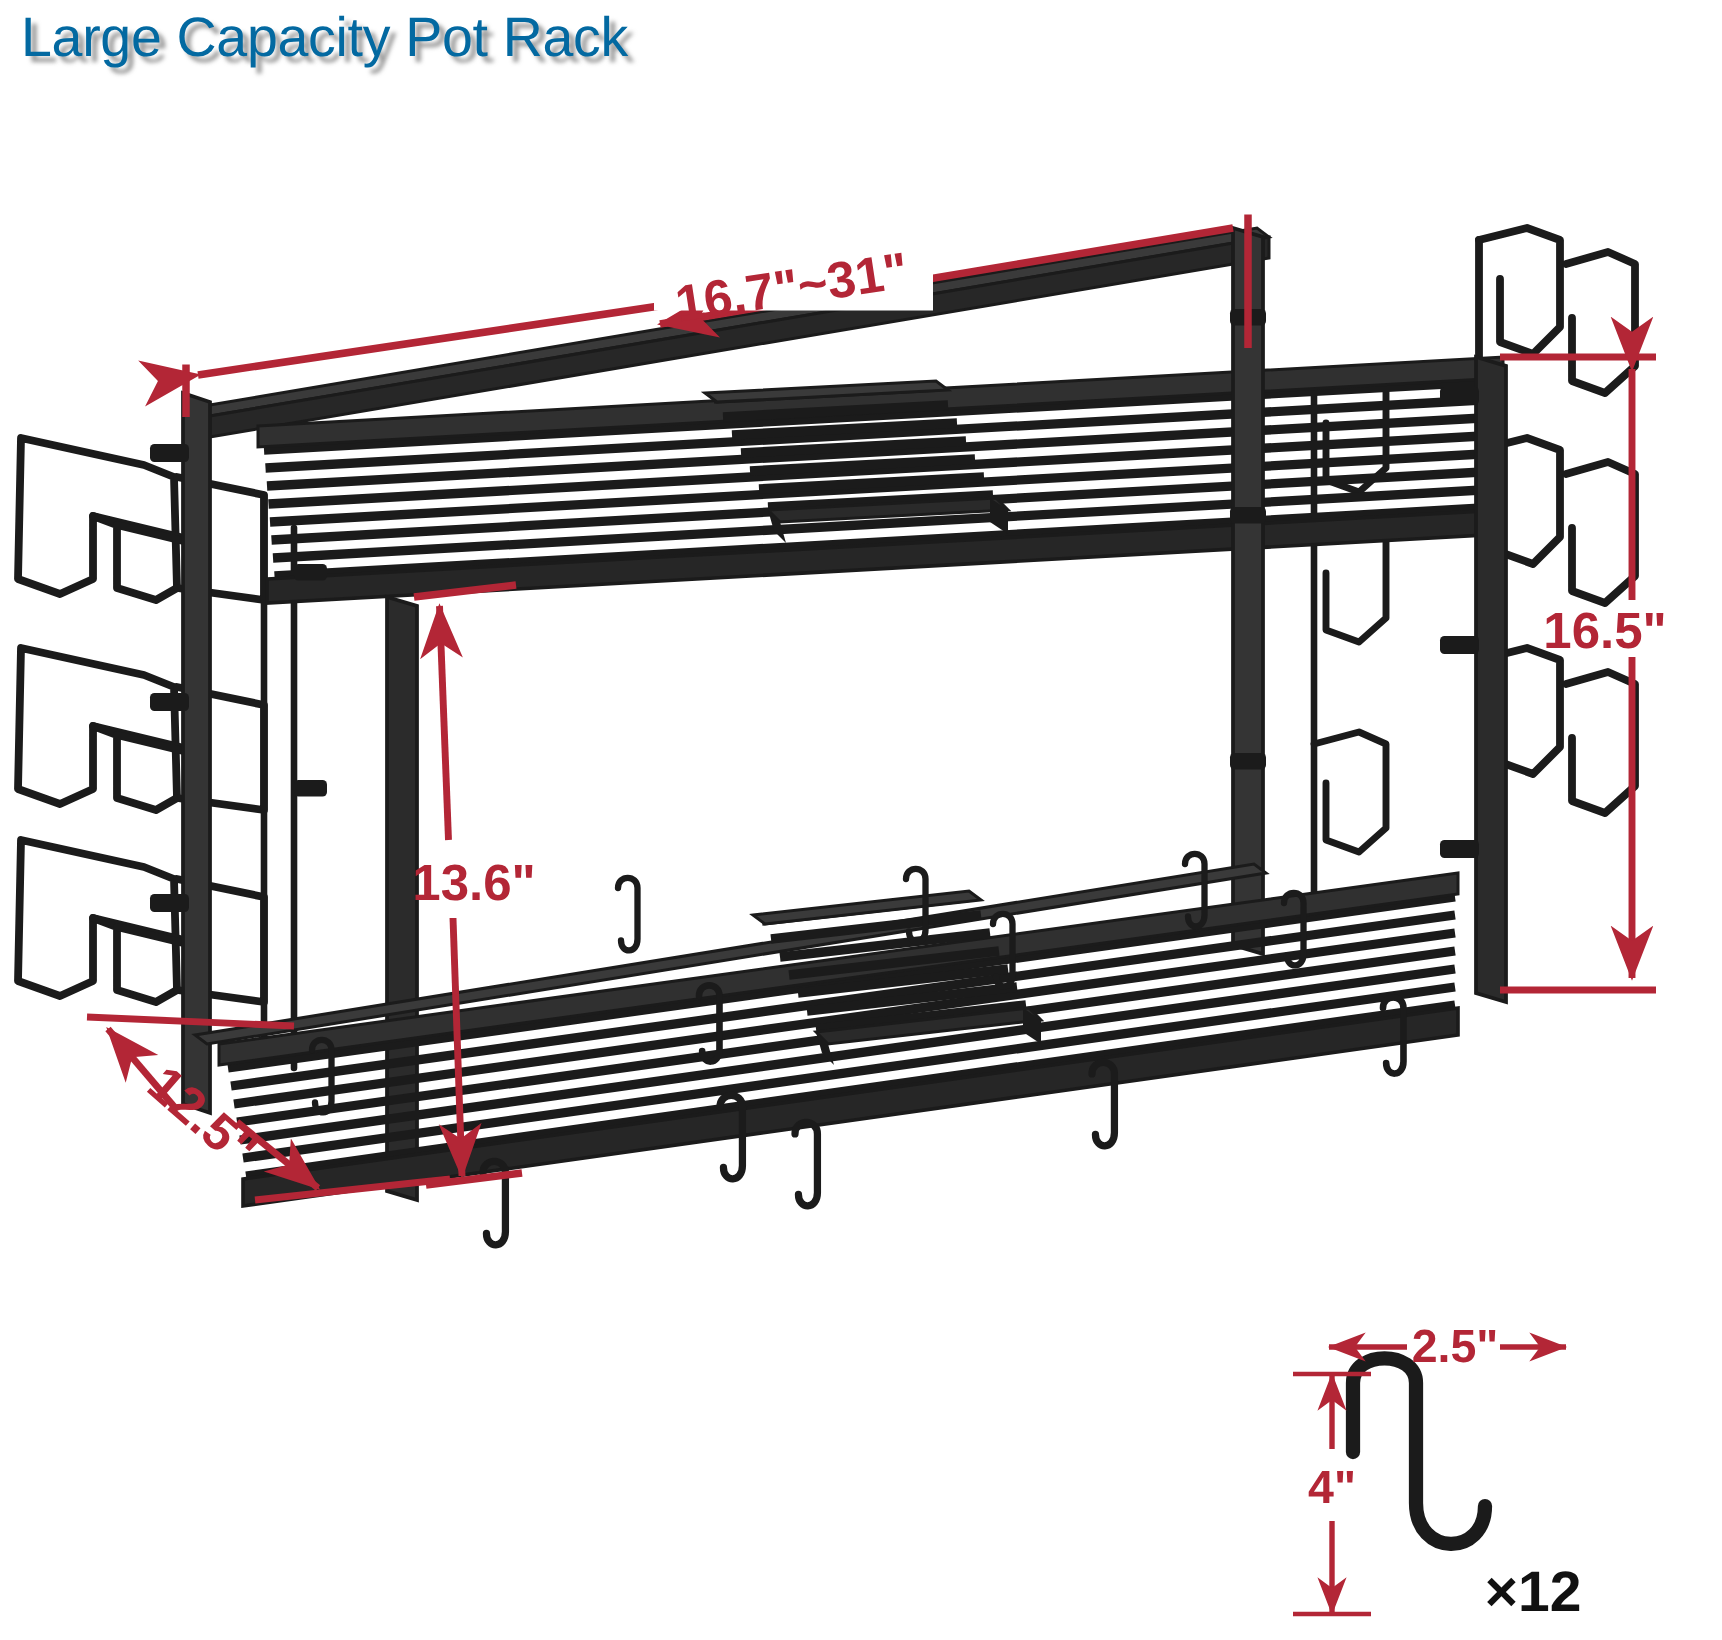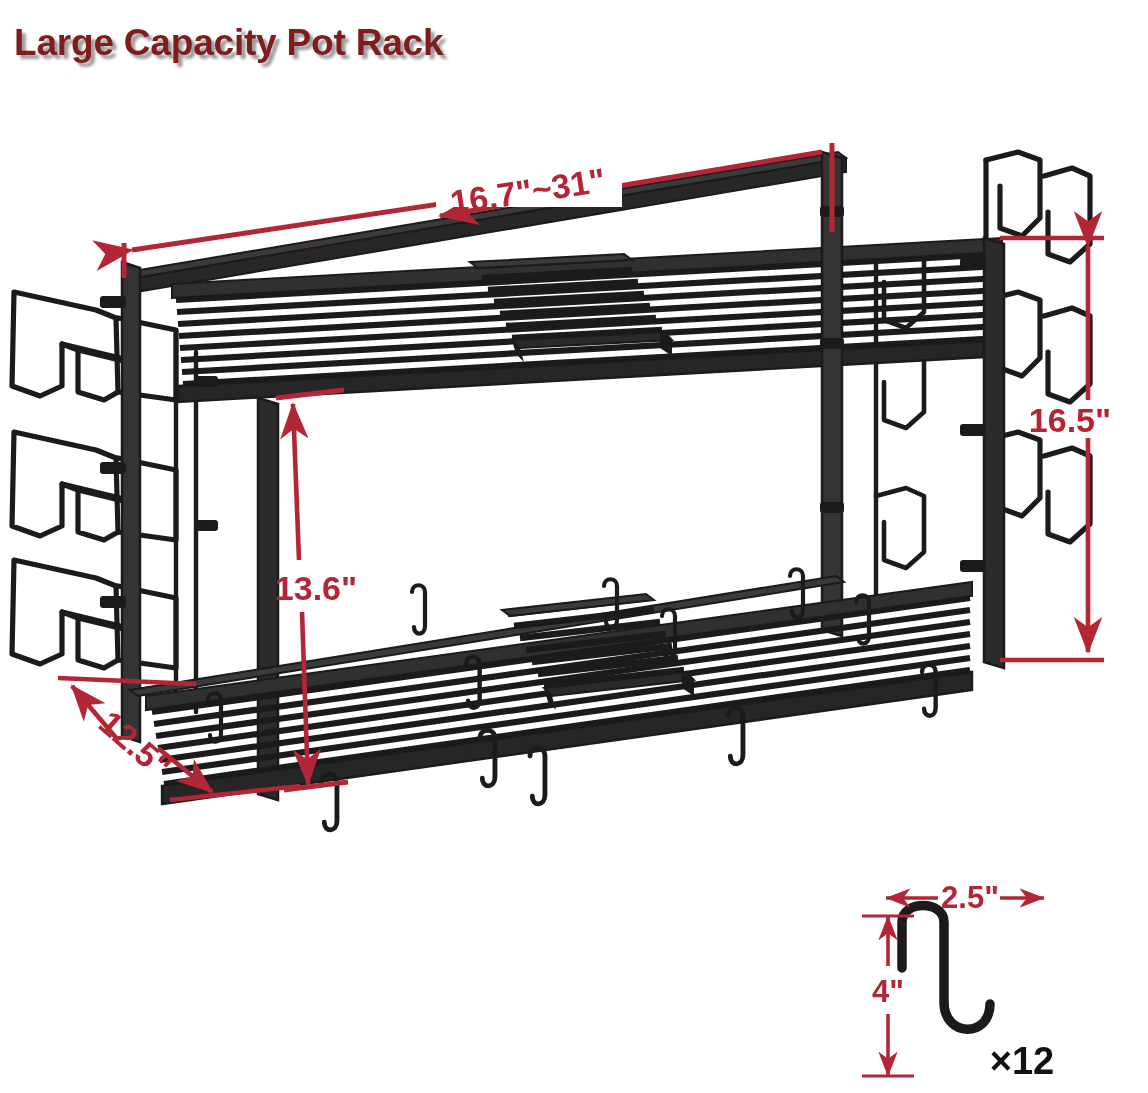--- a/index.html
+++ b/index.html
@@ -1,22 +1,22 @@
 <!DOCTYPE html>
 <html><head>
 <meta charset="utf-8">
 <style>
   html,body{margin:0;padding:0;background:#ffffff;}
   body{
     width:1148px;height:1093px;position:relative;overflow:hidden;
     font-family:"Liberation Sans",sans-serif;
   }
   #page-title{
-    position:absolute;left:14px;top:22px;
-    font-size:37px;font-weight:bold;color:#7f1d1d;
+    position:absolute;left:14px;top:4px;
+    font-size:37px;font-weight:normal;color:#0369a1;
     letter-spacing:-0.2px;
     text-shadow:4px 4px 3px rgba(120,120,120,0.75);
     white-space:nowrap;
   }
   #stage{position:absolute;left:0;top:0;width:1148px;height:1093px;}
   svg{display:block;}
   .dimtext{
     font-family:"Liberation Sans",sans-serif;
     font-weight:bold;fill:#b32636;
   }

